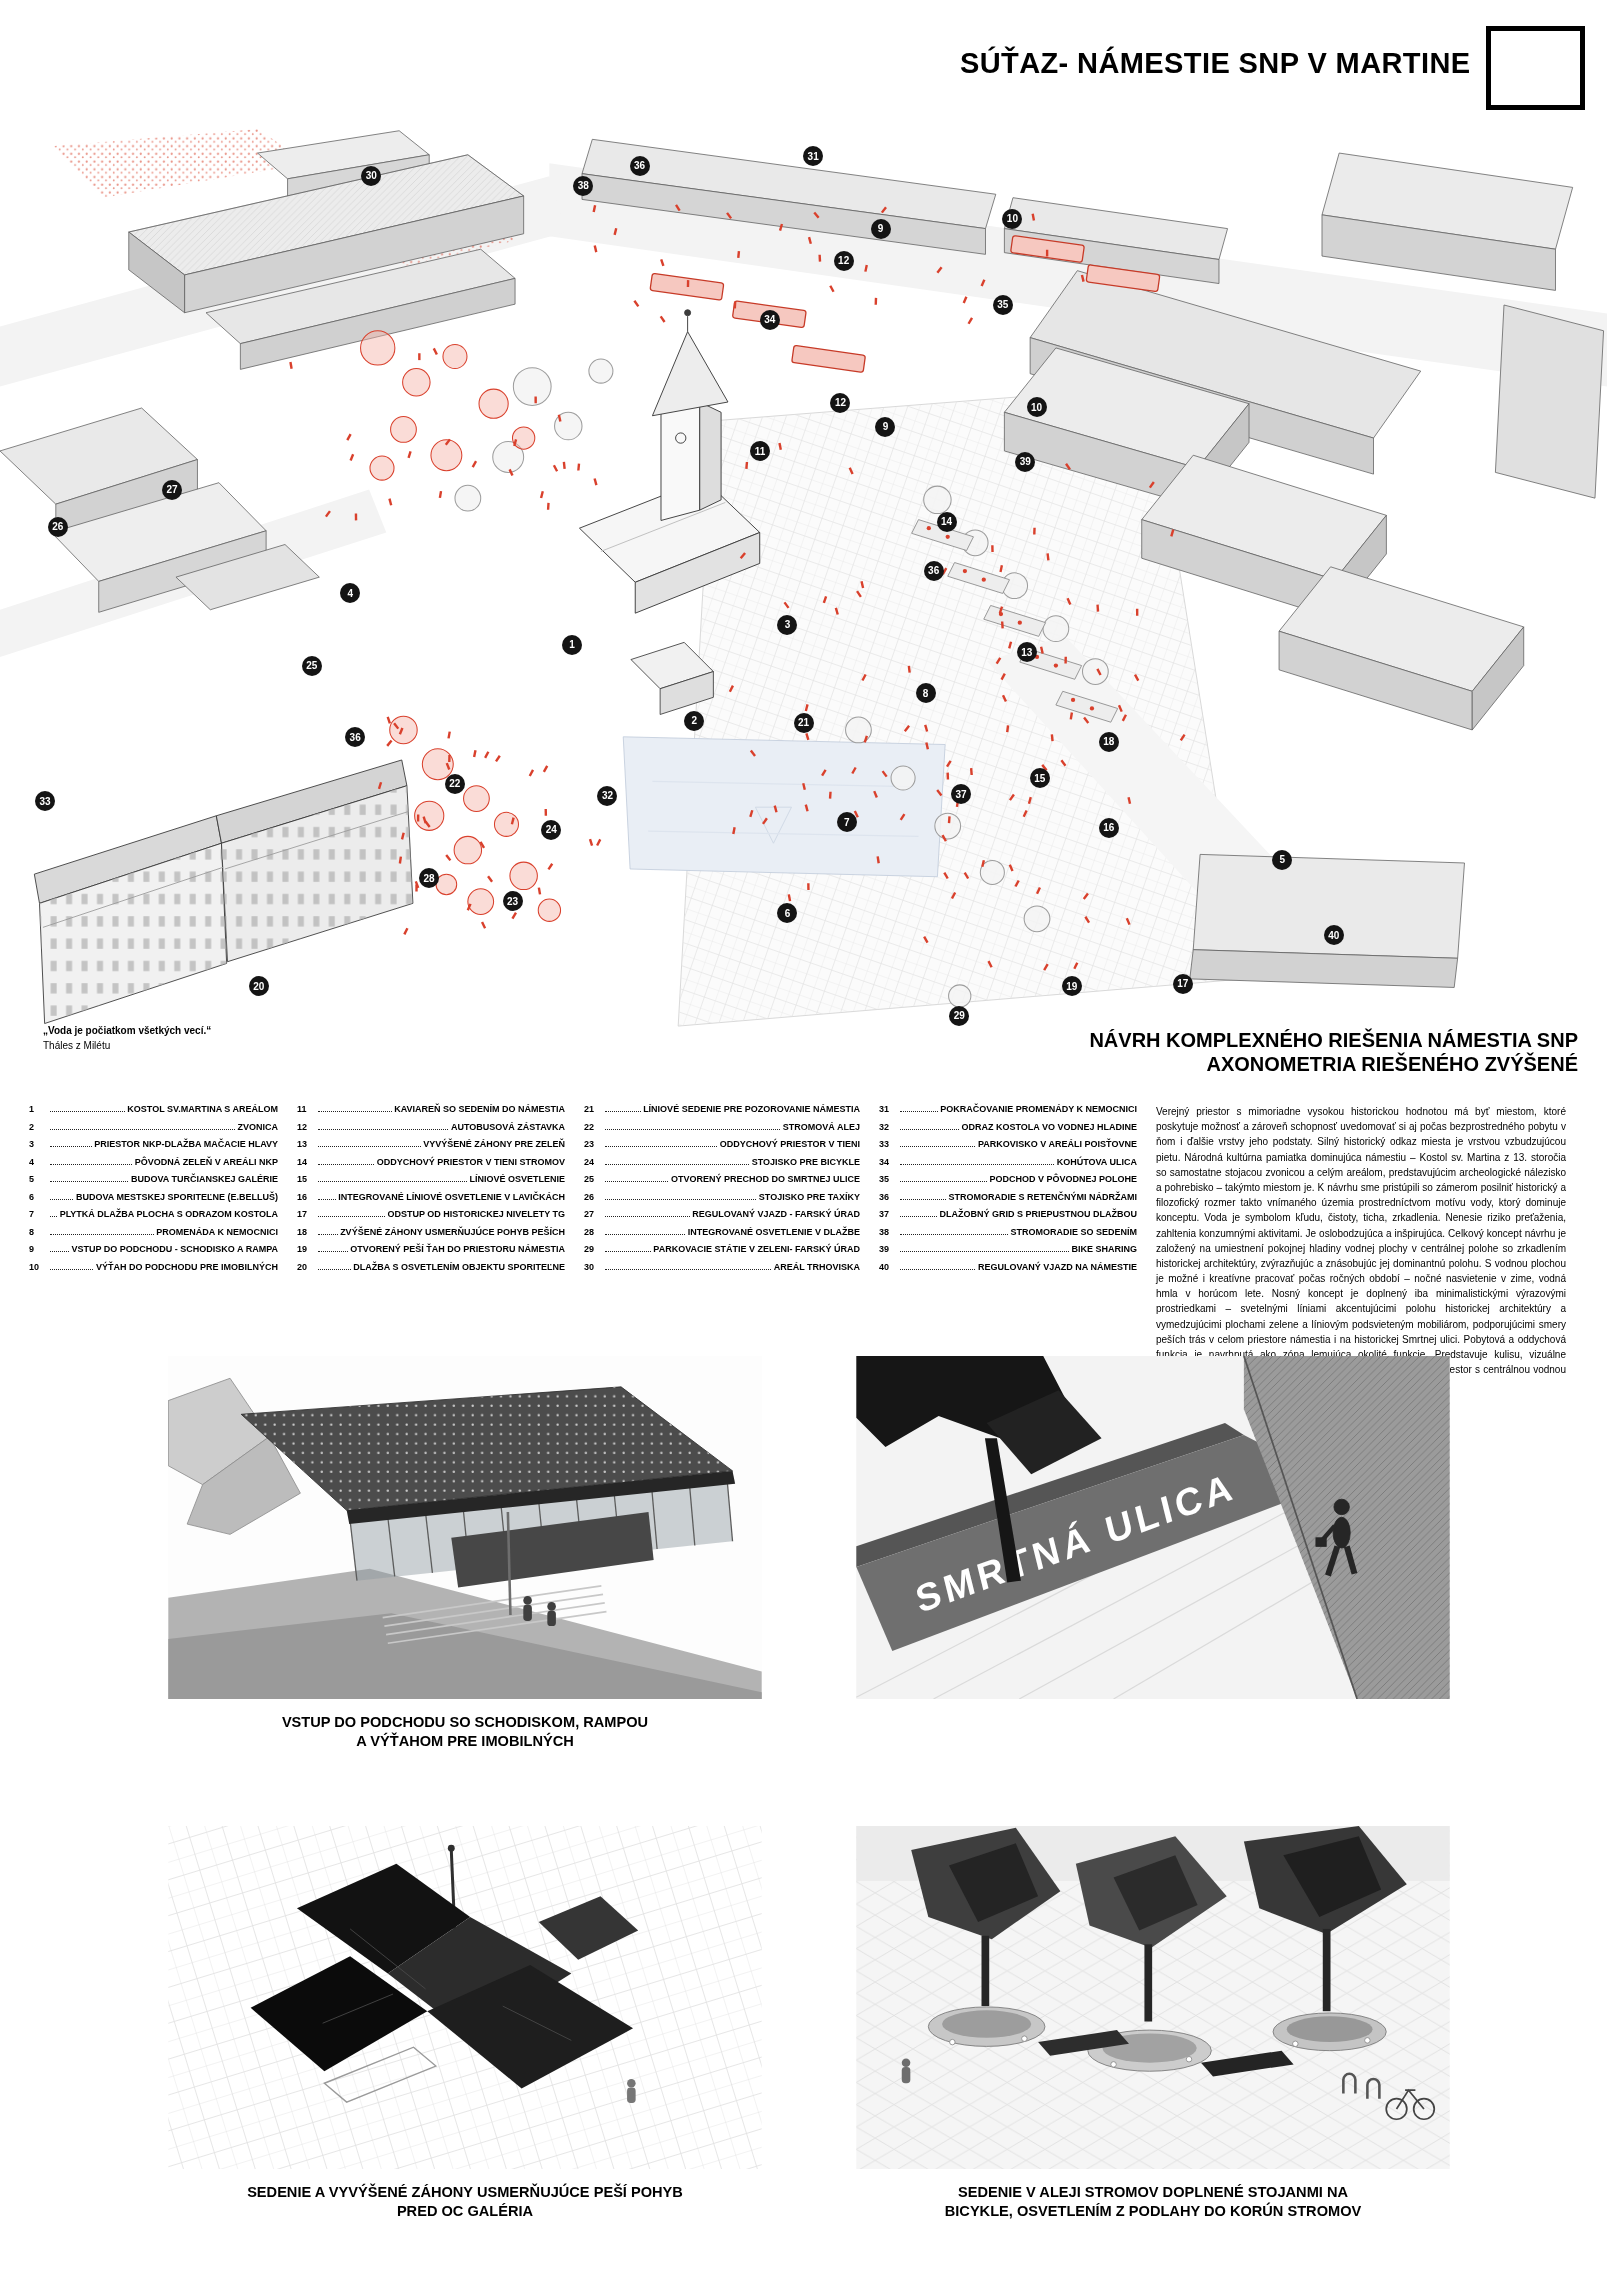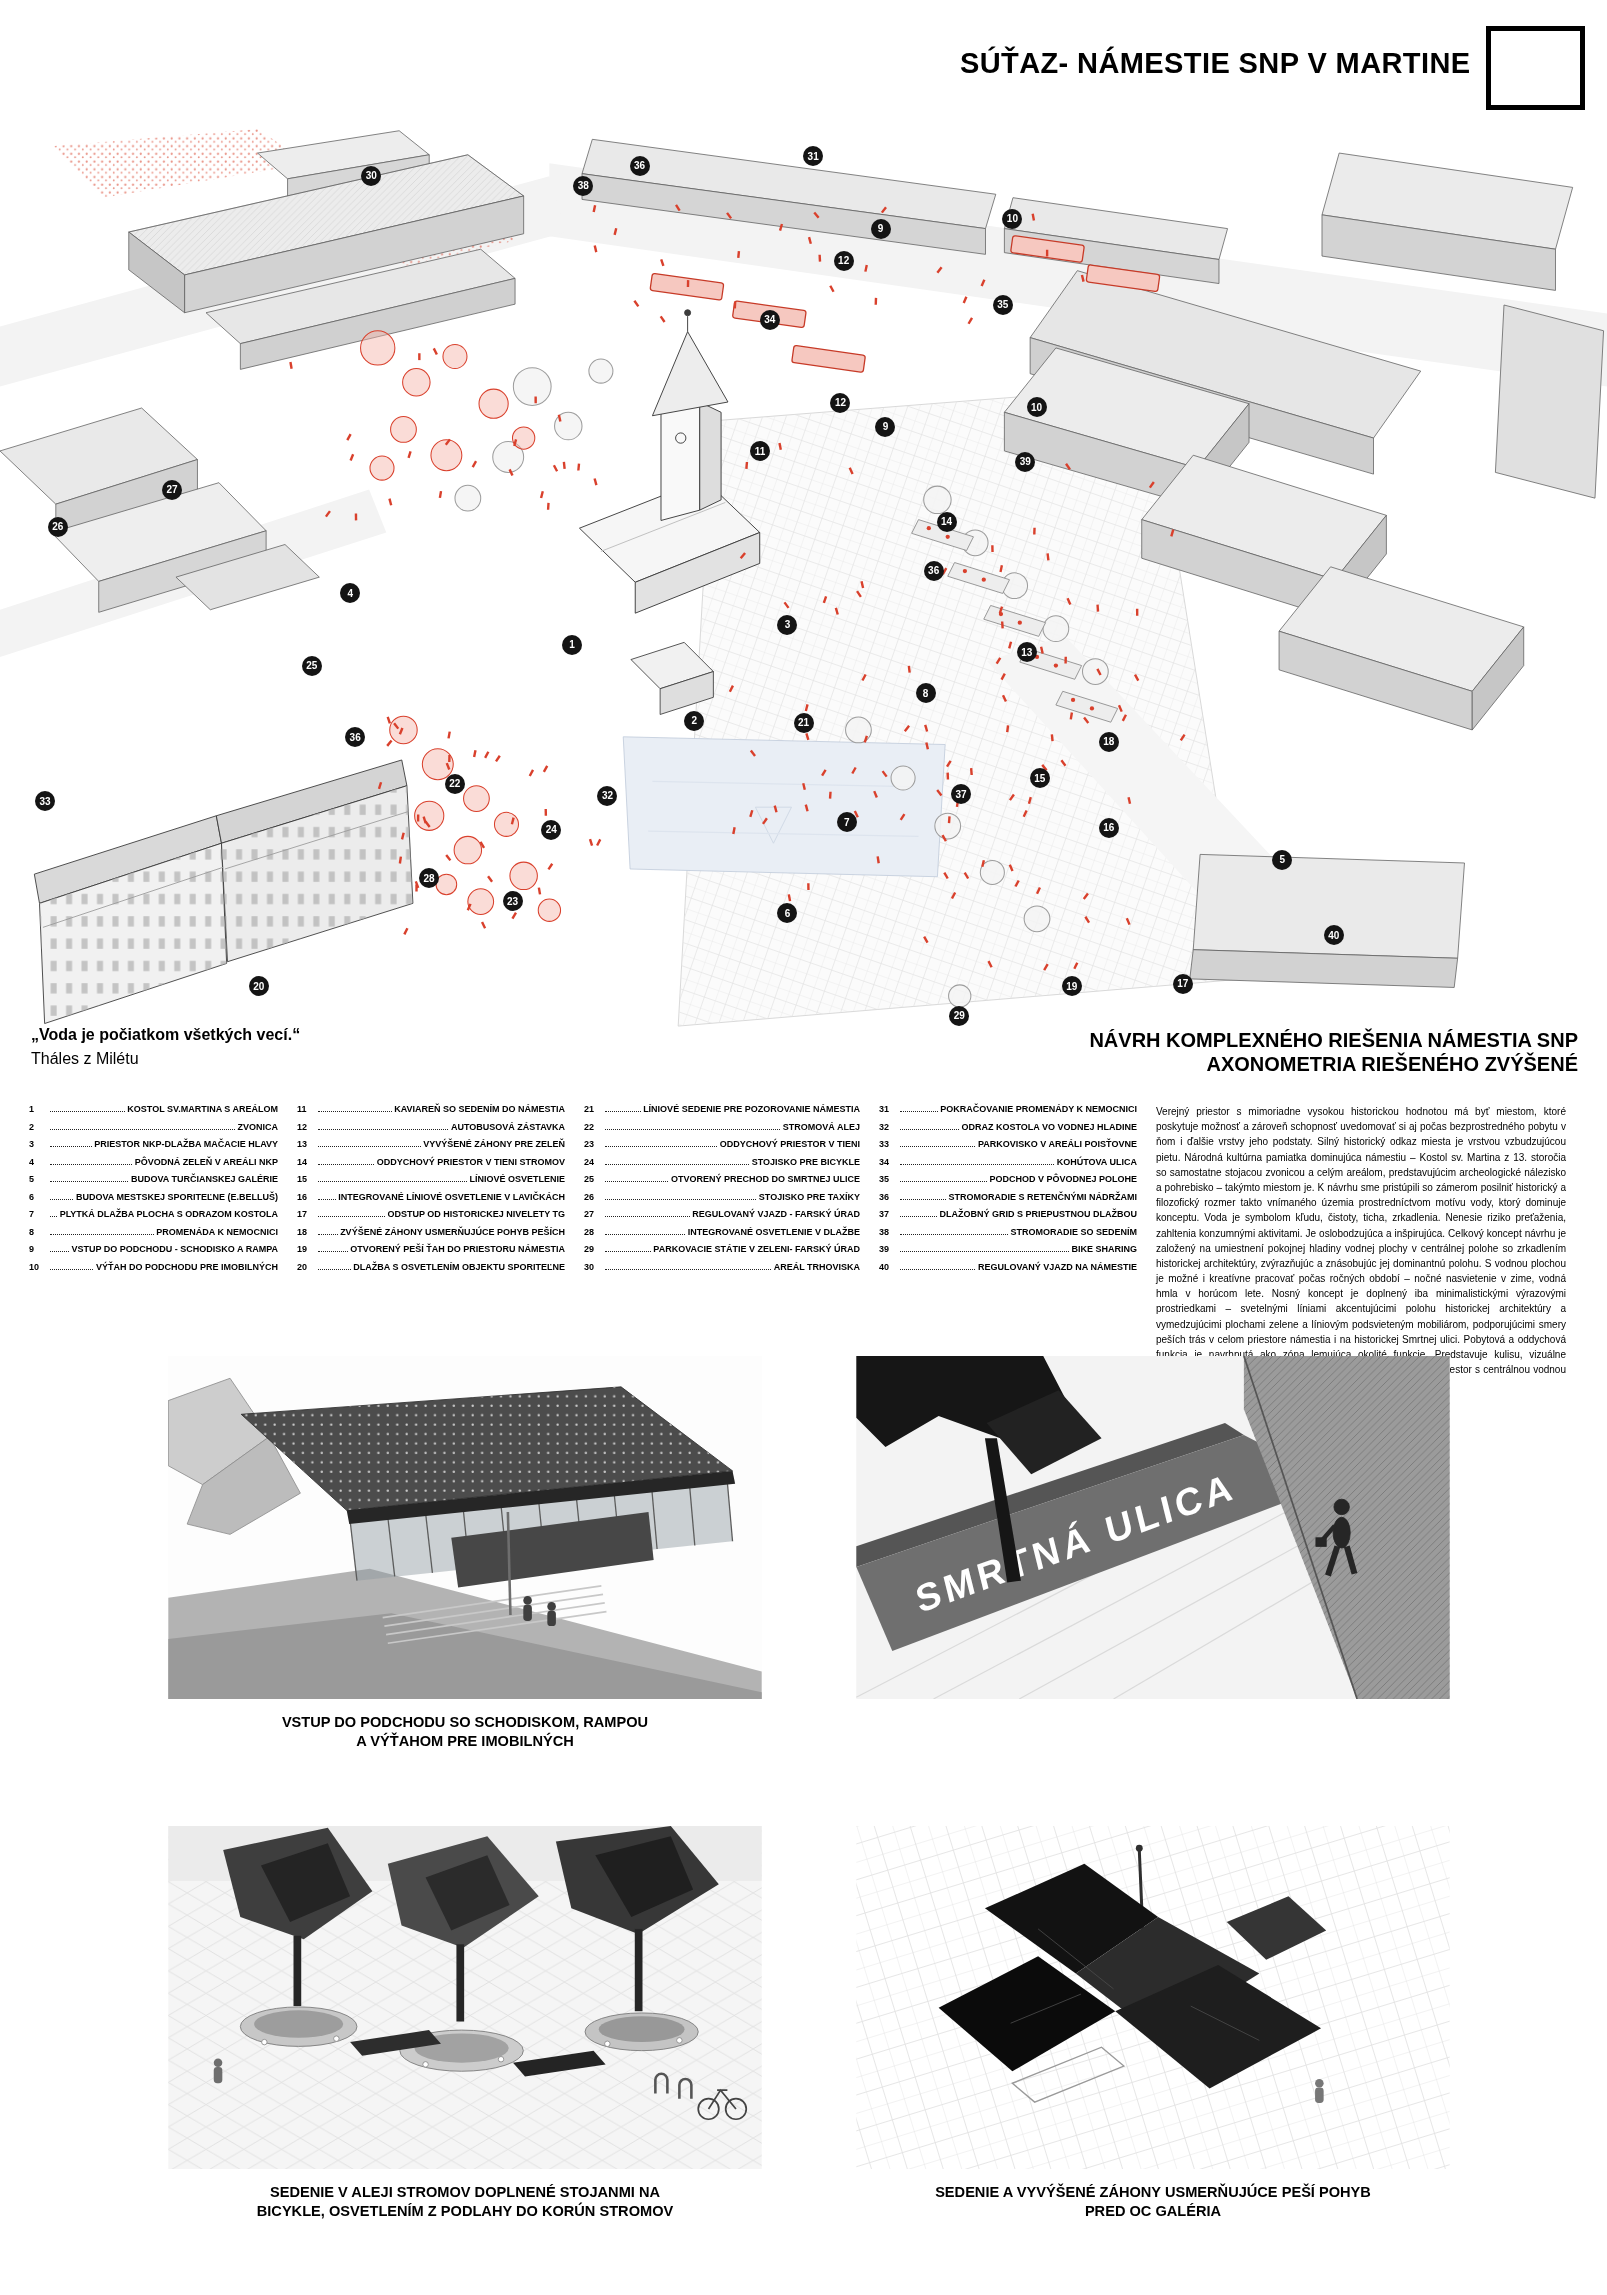--- a/index.html
+++ b/index.html
@@ -10,21 +10,21 @@
   .title{font-size:29px;font-weight:bold;letter-spacing:0.4px;margin-top:20.6px;white-space:nowrap;}
   .logo-box{width:89px;height:74px;border:5.2px solid #000;background:#fff;}
 
   .axon-wrap{position:absolute;top:129px;left:0;width:1607px;height:916px;}
   .axon-wrap svg{position:absolute;left:0;top:0;}
   .markers{position:absolute;left:0;top:0;width:100%;height:100%;}
   .marker{position:absolute;width:20px;height:20px;margin:-10px 0 0 -10px;border-radius:50%;
           background:#141414;color:#fff;font-size:10px;font-weight:bold;
           display:flex;align-items:center;justify-content:center;}
 
-  .quote{position:absolute;left:31px;top:1023px;font-size:16px;line-height:1.5;}
+  .quote{position:absolute;left:43px;top:1023px;font-size:10px;line-height:1.5;}
   .quote .q1{font-weight:bold;}
   .axon-caption{position:absolute;right:29px;top:1028px;text-align:right;font-size:20px;font-weight:bold;line-height:1.2;margin-left:44px;}
 
   .legend-row{position:absolute;left:29px;top:1104px;width:1549px;display:flex;gap:19px;align-items:flex-start;}
   .legend-col{flex:0 0 auto;display:flex;flex-direction:column;}
   .legend-col:nth-child(1){width:249px;}
   .legend-col:nth-child(2){width:268px;}
   .legend-col:nth-child(3){width:276px;}
   .legend-col:nth-child(4){width:258px;}
   .legend-item{display:flex;align-items:baseline;font-size:9px;font-weight:bold;height:17.5px;white-space:nowrap;}
@@ -779,20 +779,55 @@
           <line x1="572" y1="222" x2="581" y2="254" stroke-width="7"></line>
           <line x1="558" y1="198" x2="544" y2="214" stroke-width="5"></line>
           <rect x="536" y="212" width="12" height="10"></rect>
         </g>
       </svg>
     </div>
 
     <div class="panel">
       <svg class="panel-figure" viewBox="0 0 692 400">
         <defs>
+            <pattern id="p3-grid" width="40" height="40" patternUnits="userSpaceOnUse" patternTransform="rotate(-17)">
+              <path d="M0 0 H40 M0 20 H40 M0 0 V40 M20 0 V40" stroke="#e2e2e2" stroke-width="1" fill="none"></path>
+            </pattern>
+          </defs>
+        <rect width="692" height="400" fill="#ffffff"></rect>
+        <rect width="692" height="400" fill="url(#p3-grid)"></rect>
+        <line x1="330" y1="28" x2="338" y2="214" stroke="#2f2f2f" stroke-width="3.5"></line>
+        <circle cx="330" cy="26" r="4" fill="#2f2f2f"></circle>
+        <g>
+          <polygon points="150,96 266,44 352,106 256,172" fill="#121212"></polygon>
+          <polygon points="256,172 352,106 470,172 352,246" fill="#2c2c2c"></polygon>
+          <polygon points="96,212 212,152 302,216 182,286" fill="#0b0b0b"></polygon>
+          <polygon points="302,216 422,162 542,236 412,306" fill="#1e1e1e"></polygon>
+          <polygon points="432,112 504,82 548,122 478,156" fill="#353535"></polygon>
+        </g>
+        <g stroke="#4a4a4a" stroke-width="1">
+          <line x1="212" y1="120" x2="300" y2="190"></line>
+            <line x1="180" y1="230" x2="262" y2="196"></line>
+          <line x1="390" y1="210" x2="470" y2="250"></line>
+        </g>
+        <polygon points="182,300 286,258 312,280 208,322" fill="none" stroke="#9a9a9a" stroke-width="1.6"></polygon>
+        <g fill="#777777">
+          <circle cx="540" cy="300" r="5"></circle>
+            <rect x="535" y="305" width="10" height="18" rx="4"></rect>
+        </g>
+      </svg>
+      <div class="panel-caption">
+        <div>SEDENIE A VYVÝŠENÉ ZÁHONY USMERŇUJÚCE PEŠÍ POHYB</div>
+        <div>PRED OC GALÉRIA</div>
+      </div>
+    </div>
+
+    <div class="panel">
+      <svg class="panel-figure" viewBox="0 0 692 400">
+        <defs>
             <pattern id="p4-grid" width="44" height="26" patternUnits="userSpaceOnUse">
               <path d="M0 13 L22 0 L44 13 L22 26 Z" stroke="#dedede" fill="none" stroke-width="1"></path>
             </pattern>
           </defs>
         <rect width="692" height="400" fill="#f5f5f5"></rect>
         <rect width="692" height="400" fill="url(#p4-grid)"></rect>
         <rect width="692" height="64" fill="#ebebeb"></rect>
         <g>
           <polygon points="64,28 186,2 238,76 158,132 84,106" fill="#3e3e3e"></polygon>
           <polygon points="108,46 186,20 212,82 142,112" fill="#242424"></polygon>
@@ -837,50 +872,15 @@
           <circle cx="58" cy="276" r="5"></circle>
             <rect x="53" y="281" width="10" height="19" rx="4"></rect>
         </g>
       </svg>
       <div class="panel-caption">
         <div>SEDENIE V ALEJI STROMOV DOPLNENÉ STOJANMI NA</div>
         <div>BICYKLE, OSVETLENÍM Z PODLAHY DO KORÚN STROMOV</div>
       </div>
     </div>
 
-    <div class="panel">
-      <svg class="panel-figure" viewBox="0 0 692 400">
-        <defs>
-            <pattern id="p3-grid" width="40" height="40" patternUnits="userSpaceOnUse" patternTransform="rotate(-17)">
-              <path d="M0 0 H40 M0 20 H40 M0 0 V40 M20 0 V40" stroke="#e2e2e2" stroke-width="1" fill="none"></path>
-            </pattern>
-          </defs>
-        <rect width="692" height="400" fill="#ffffff"></rect>
-        <rect width="692" height="400" fill="url(#p3-grid)"></rect>
-        <line x1="330" y1="28" x2="338" y2="214" stroke="#2f2f2f" stroke-width="3.5"></line>
-        <circle cx="330" cy="26" r="4" fill="#2f2f2f"></circle>
-        <g>
-          <polygon points="150,96 266,44 352,106 256,172" fill="#121212"></polygon>
-          <polygon points="256,172 352,106 470,172 352,246" fill="#2c2c2c"></polygon>
-          <polygon points="96,212 212,152 302,216 182,286" fill="#0b0b0b"></polygon>
-          <polygon points="302,216 422,162 542,236 412,306" fill="#1e1e1e"></polygon>
-          <polygon points="432,112 504,82 548,122 478,156" fill="#353535"></polygon>
-        </g>
-        <g stroke="#4a4a4a" stroke-width="1">
-          <line x1="212" y1="120" x2="300" y2="190"></line>
-            <line x1="180" y1="230" x2="262" y2="196"></line>
-          <line x1="390" y1="210" x2="470" y2="250"></line>
-        </g>
-        <polygon points="182,300 286,258 312,280 208,322" fill="none" stroke="#9a9a9a" stroke-width="1.6"></polygon>
-        <g fill="#777777">
-          <circle cx="540" cy="300" r="5"></circle>
-            <rect x="535" y="305" width="10" height="18" rx="4"></rect>
-        </g>
-      </svg>
-      <div class="panel-caption">
-        <div>SEDENIE A VYVÝŠENÉ ZÁHONY USMERŇUJÚCE PEŠÍ POHYB</div>
-        <div>PRED OC GALÉRIA</div>
-      </div>
-    </div>
-
   </div>
 </div>
 
 
 </body></html>

